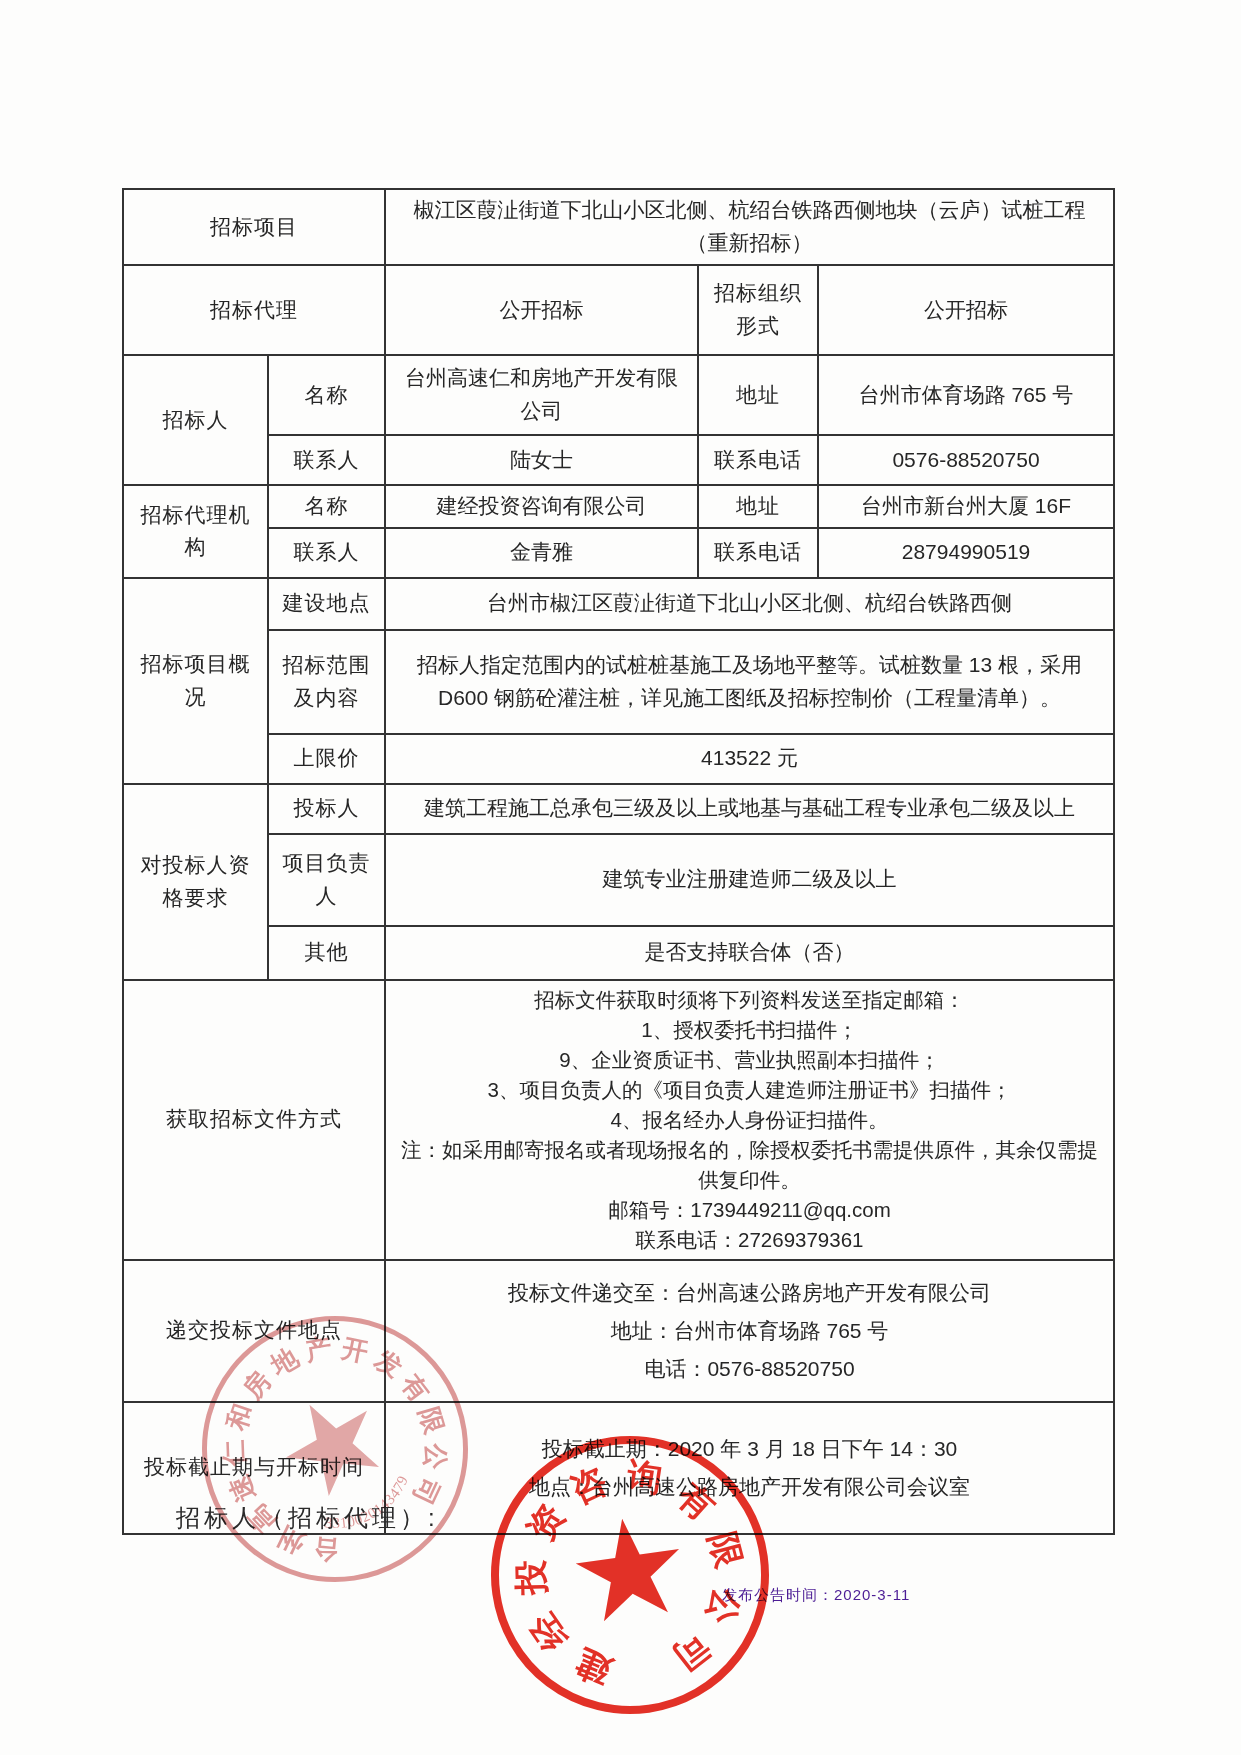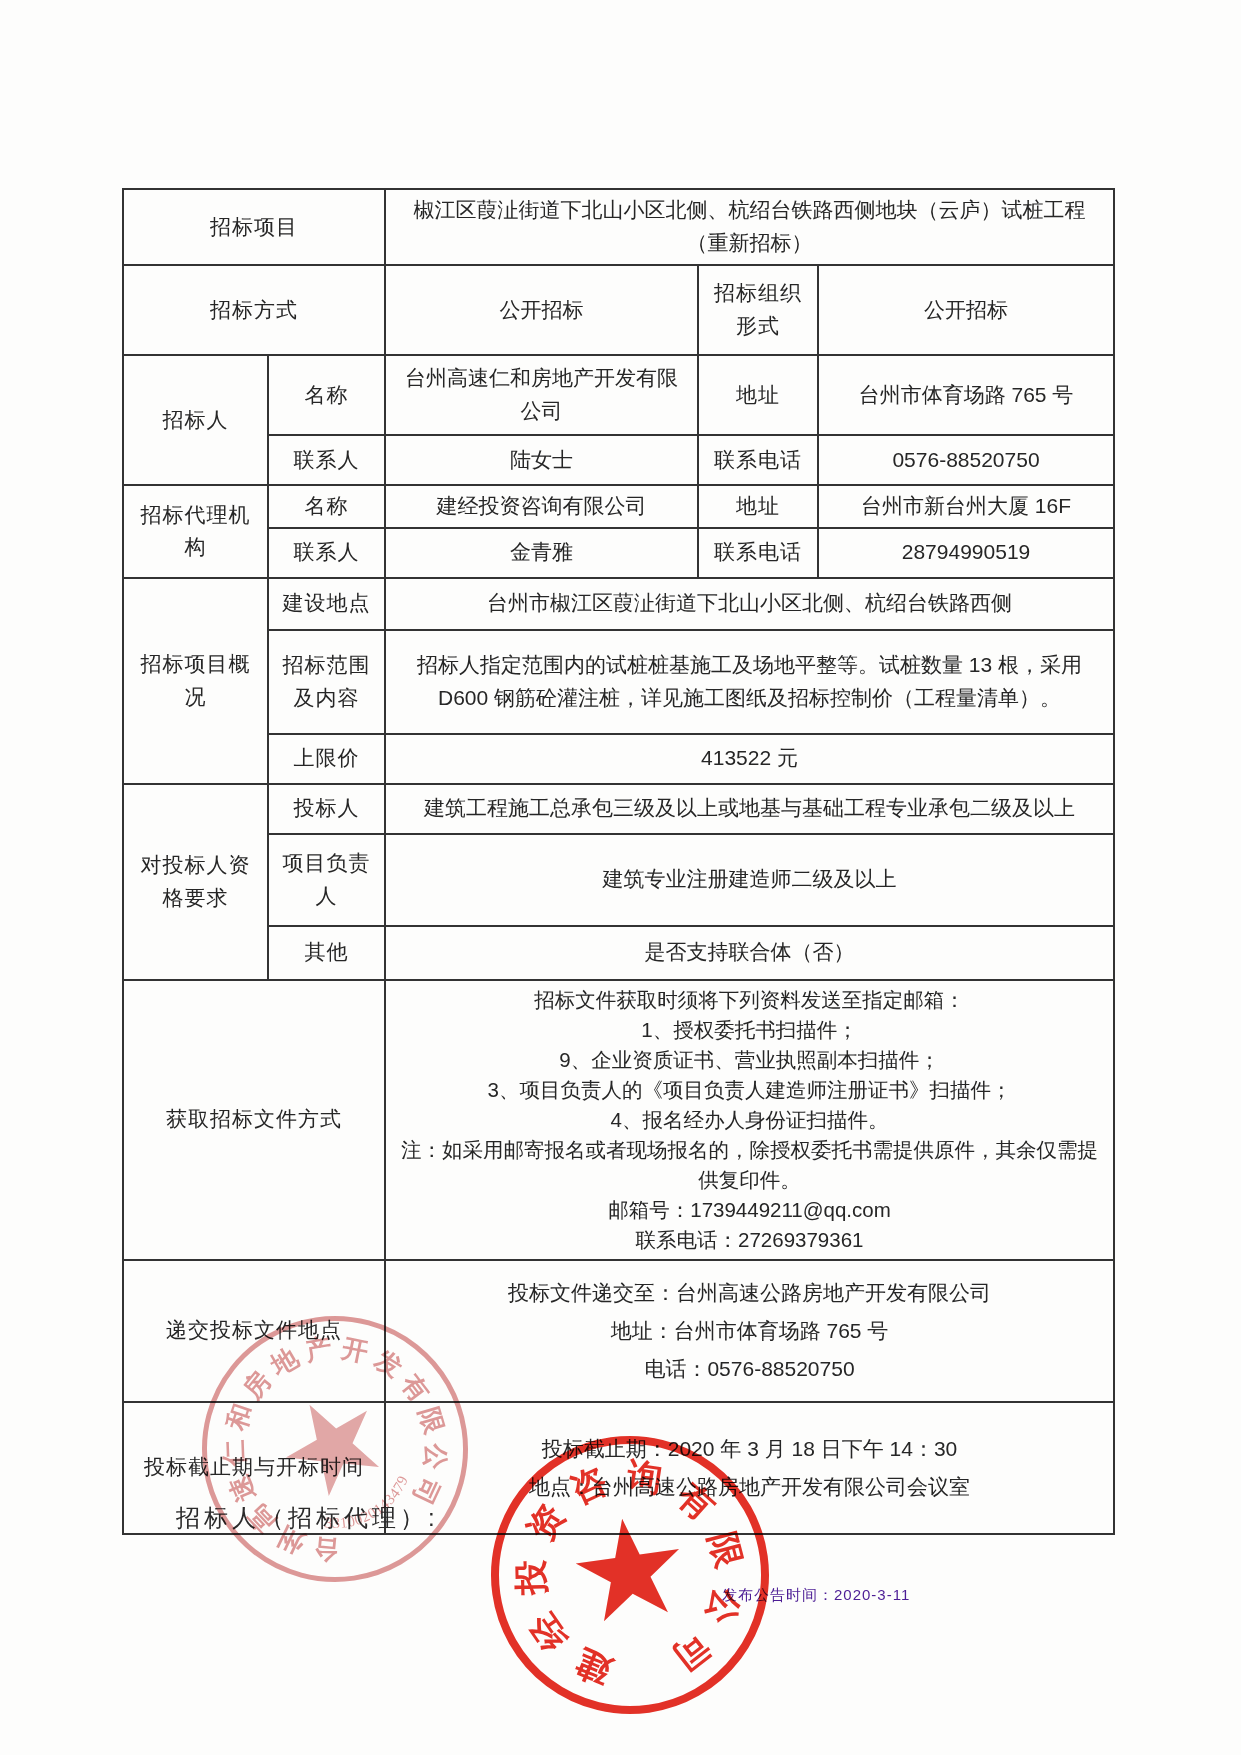--- a/index.html
+++ b/index.html
@@ -100,21 +100,21 @@
         <col style="width:296px">
     </colgroup>
 
     <tbody>
         <tr style="height:76px">
       <td colspan="2" class="lbl">招标项目</td>
       <td colspan="3">椒江区葭沚街道下北山小区北侧、杭绍台铁路西侧地块（云庐）试桩工程（重新招标）</td>
     </tr>
 
     <tr style="height:90px">
-      <td colspan="2" class="lbl">招标方式</td>
+      <td colspan="2" class="lbl">招标代理</td>
       <td>公开招标</td>
       <td class="lbl">招标组织形式</td>
       <td>公开招标</td>
     </tr>
 
     <tr style="height:80px">
       <td rowspan="2" class="lbl">招标人</td>
       <td class="lbl">名称</td>
       <td>台州高速仁和房地产开发有限公司</td>
       <td class="lbl">地址</td>

